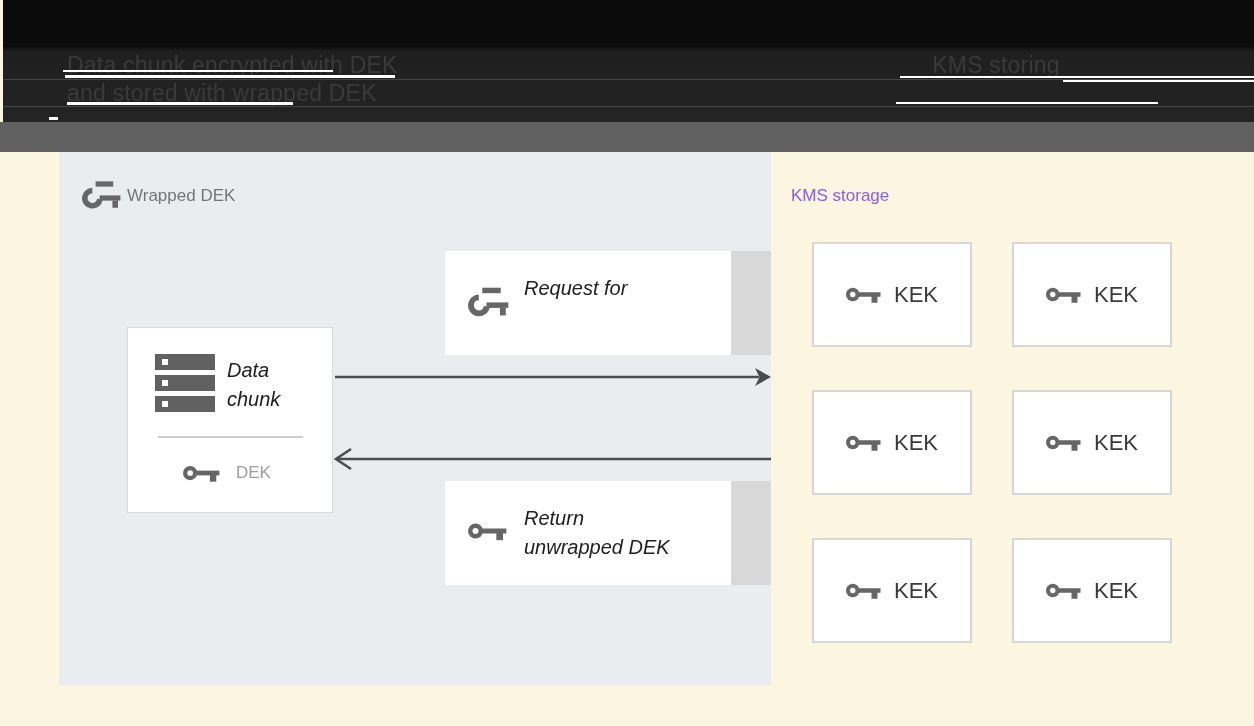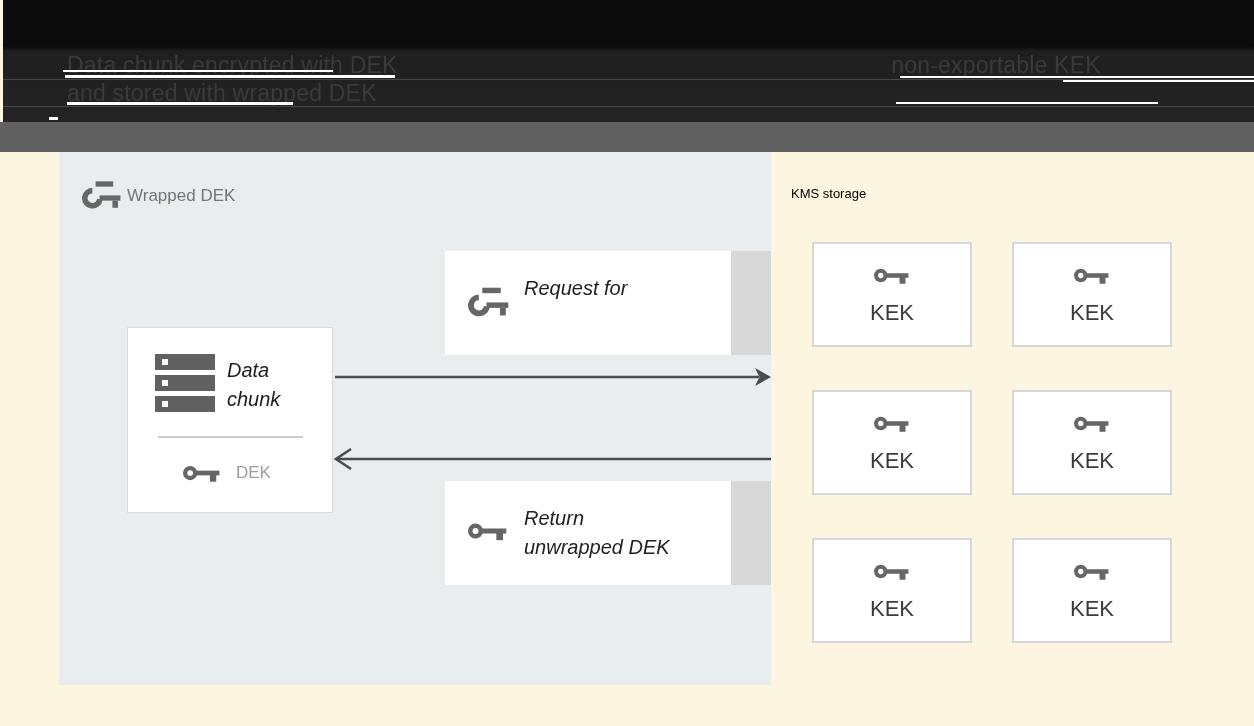--- a/index.html
+++ b/index.html
@@ -44,41 +44,41 @@
   .return-shadow{left:731px;top:481px;width:40px;height:104px;}
   .return-text{left:524px;top:504px;}
 
   
   .data-box{left:127px;top:327px;width:206px;height:186px;background:#fff;border:1px solid #D9DCDF;box-sizing:border-box;}
   .data-title{left:227px;top:356px;}
   .data-divider{left:158px;top:436px;width:145px;height:2px;background:#CDCDCD;}
   .dek-label{left:236px;top:463px;font-size:17px;color:#9E9E9E;}
 
   
-  .kms-label{left:791px;top:186px;font-size:13px;color:#000000;}
+  .kms-label{left:791px;top:186px;font-size:17px;color:#8b5cf6;}
   .kek-box{
     width:160px;height:105px;background:#fff;border:2px solid #D5D7DA;box-sizing:border-box;
-    display:flex;align-items:center;justify-content:center;gap:12px;flex-direction:column;
+    display:flex;align-items:center;justify-content:center;gap:12px;
   }
   .kek-text{font-size:22px;color:#3a3a3a;}
   .col1{left:812px;} .col2{left:1012px;}
   .row1{top:242px;} .row2{top:390px;} .row3{top:538px;}
 
   svg{display:block;}
 </style>
 </head>
 <body>
 
 <div class="abs header-black">
   <div class="abs caption caption-left">
     <div>Data chunk encrypted with DEK</div>
     <div>and stored with wrapped DEK</div>
   </div>
   <div class="abs caption caption-right">
-    <div>non-exportable KEK</div>
+    <div>KMS storing</div>
   </div>
 
   <div class="glitch g-white" style="left:60px;top:70px;width:270px;height:2px;"></div>
   <div class="glitch g-white" style="left:62px;top:75px;width:330px;height:3px;"></div>
   <div class="glitch g-gray" style="left:0;top:79px;width:1254px;height:1px;"></div>
   <div class="glitch g-white" style="left:897px;top:76px;width:357px;height:2px;"></div>
   <div class="glitch g-white" style="left:1060px;top:80px;width:194px;height:2px;"></div>
   <div class="glitch g-white" style="left:64px;top:102px;width:226px;height:3px;"></div>
   <div class="glitch g-white" style="left:893px;top:102px;width:262px;height:2px;"></div>
   <div class="glitch g-gray" style="left:0;top:106px;width:1254px;height:1px;"></div>

